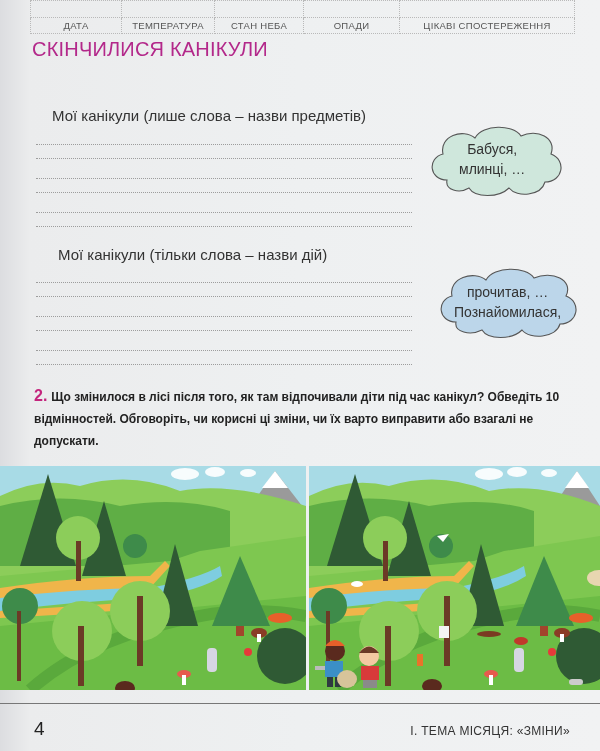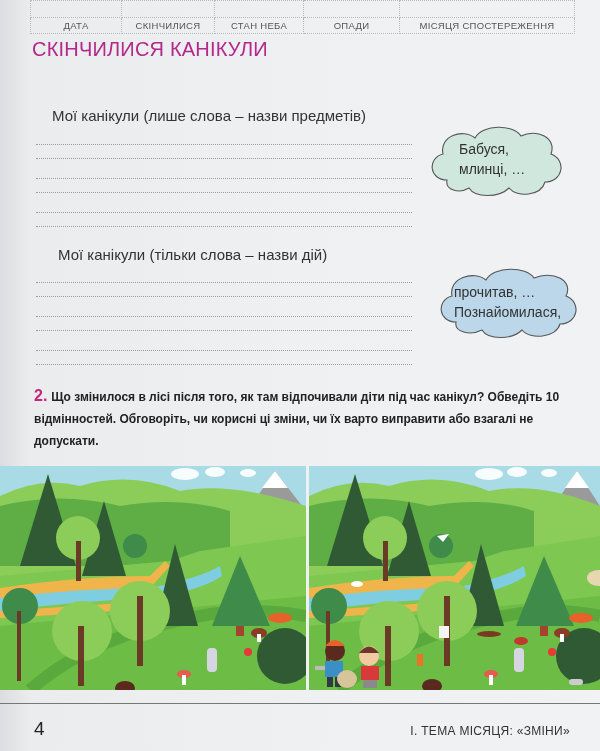--- a/index.html
+++ b/index.html
@@ -9,21 +9,21 @@
   .wtable{position:absolute;left:30px;top:0;width:545px;height:33px;border-collapse:collapse;}
   .wtable td{border:1px dotted #b9b9b9;font-size:9.5px;letter-spacing:.3px;color:#555;text-align:center;vertical-align:middle;padding:0;}
   .wtable tr.blank td{height:16px;}
   .wtable tr.head td{height:15px;margin-top:10px;}
   .title{position:absolute;left:32px;top:38px;font-size:20px;color:#b3288a;letter-spacing:.2px;}
   .task{position:absolute;left:34px;font-size:11.5px;font-weight:bold;color:#222;}
   .task .num{color:#c4257d;font-size:16px;font-weight:bold;margin-right:4px;}
   .sub{position:absolute;font-size:15px;color:#333;}
   .lines{position:absolute;left:36px;width:376px;}
   .lines .ln{border-bottom:1px dotted #9d9d9d;height:16px;}
-  .cloud{position:absolute;}
+  .cloud{position:absolute;text-align:center;}
   .cloud svg{position:absolute;left:0;top:0;}
   .cloud .txt{position:absolute;font-size:14px;line-height:20px;color:#333;}
   .task2{position:absolute;left:34px;top:385px;width:540px;font-size:12px;font-weight:bold;line-height:22px;color:#222;}
   .task2 .num{color:#c4257d;font-size:16px;margin-right:4px;}
   .pic{position:absolute;top:466px;height:224px;overflow:hidden;}
   .pic svg{display:block;}
   .footer-line{position:absolute;left:0;top:703px;width:600px;height:0;border-top:1px solid #777;}
   .pagenum{position:absolute;left:34px;top:718px;font-size:19px;color:#222;}
   .section{position:absolute;right:30px;top:724px;font-size:12px;color:#333;letter-spacing:.3px;}
 </style>
@@ -36,24 +36,24 @@
     <tbody>
         <tr class="blank">
       <td style="width:90px"></td>
       <td style="width:92px"></td>
       <td style="width:88px"></td>
       <td style="width:95px"></td>
       <td></td>
     </tr>
     <tr class="head">
       <td>ДАТА</td>
-      <td>СКІНЧИЛИСЯ</td>
+      <td>ТЕМПЕРАТУРА</td>
       <td>СТАН НЕБА</td>
       <td>ОПАДИ</td>
-      <td>МІСЯЦЯ СПОСТЕРЕЖЕННЯ</td>
+      <td>ЦІКАВІ СПОСТЕРЕЖЕННЯ</td>
     </tr>
   </tbody>
     </table>
 
   <div class="title">СКІНЧИЛИСЯ КАНІКУЛИ</div>
 
 
   <div class="sub" style="left:52px;top:107px">Мої канікули (лише слова – назви предметів)</div>
 
   <div class="lines" style="top:131px">

